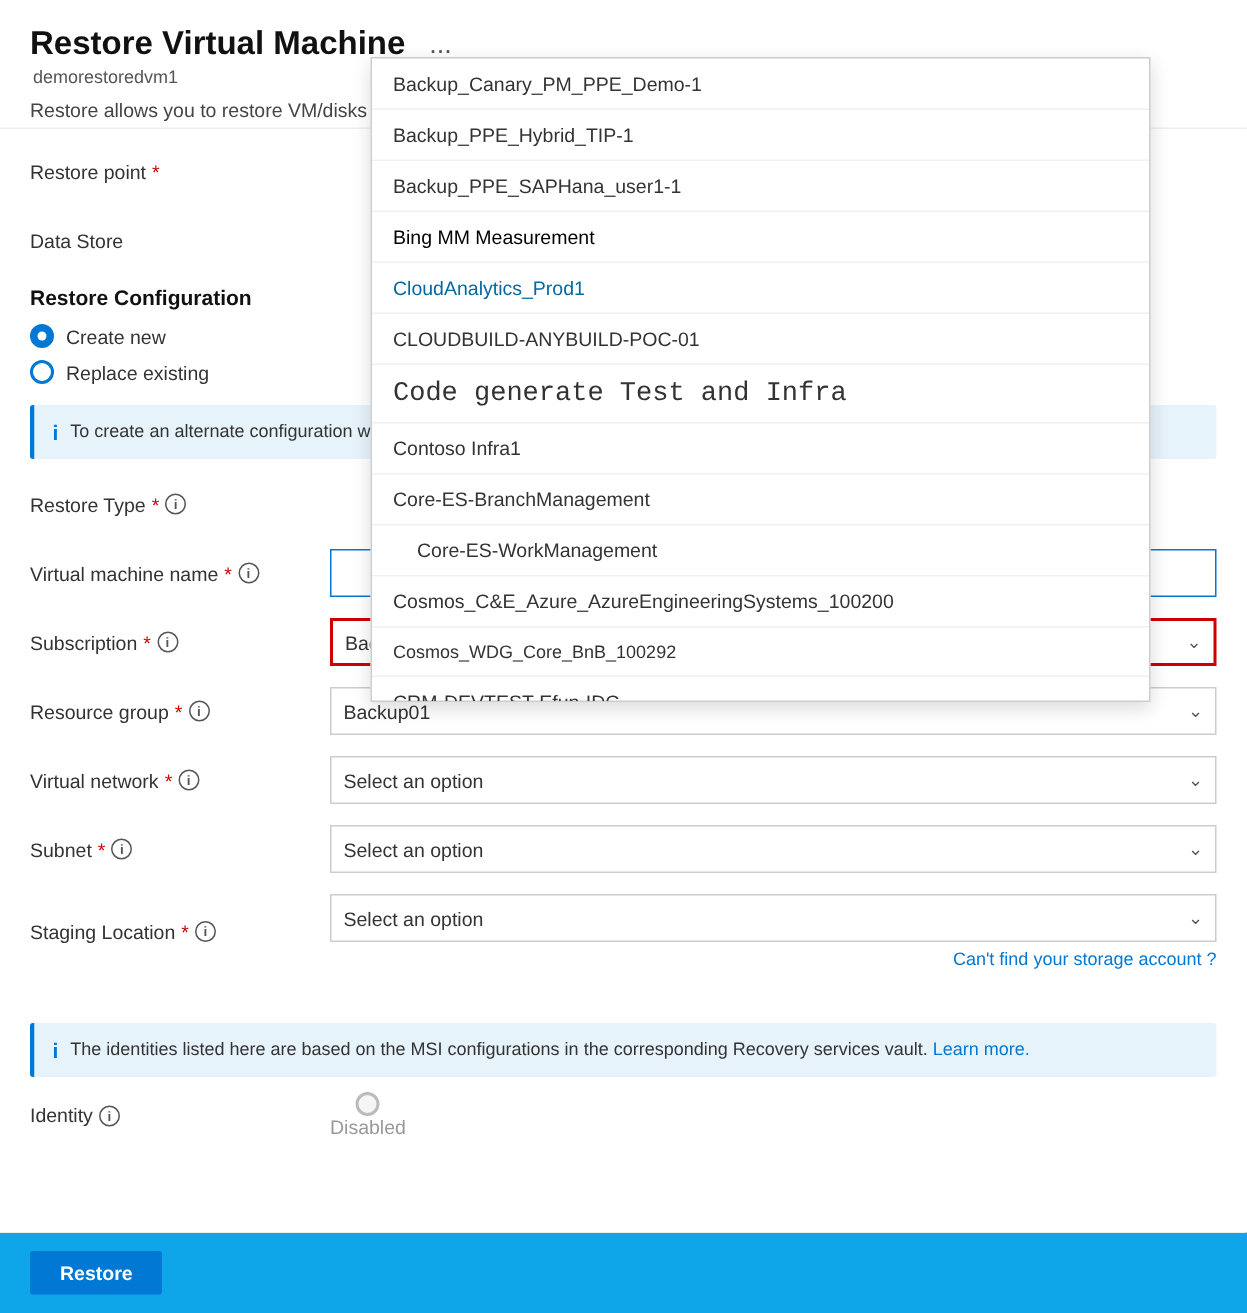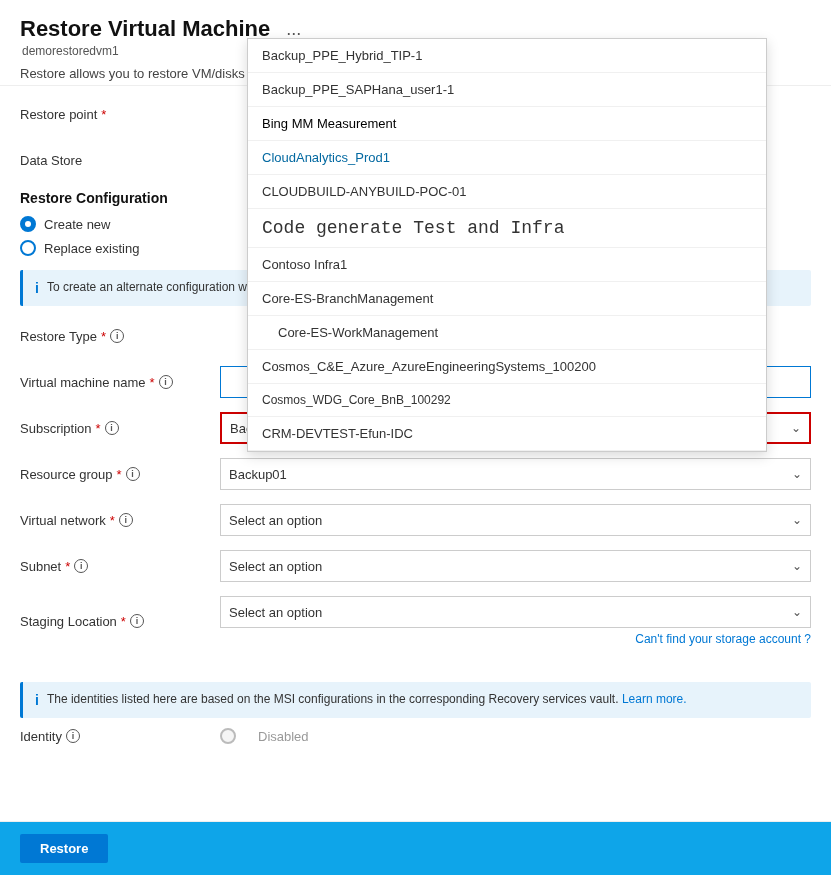--- a/index.html
+++ b/index.html
@@ -426,29 +426,30 @@
       <span>The identities listed here are based on the MSI configurations in the corresponding Recovery services vault.</span>
       <a href="#" class="learn-more-link">Learn more.</a>
     </span>
   </div>
 
   <div class="identity-row">
     <div class="identity-label">
       <span>Identity</span>
       <span class="info-icon">i</span>
     </div>
-    <div style="display:flex; align-items:center; gap:22px;">
+    <div style="display:flex; align-items:center; gap:0;flex-direction:column;">
       <div class="radio-disabled"></div>
       <span class="identity-value">Disabled</span>
     </div>
   </div>
 
   <div style="position:absolute; top:38px; left:247px; width:520px; background:#fff; border:1px solid #ccc; box-shadow:0 4px 12px rgba(0,0,0,0.15); z-index:200; max-height:430px; overflow:hidden;">
     <div style="max-height:430px; overflow-y:scroll; scrollbar-width:thin; position:relative;">
       <div id="dropdown-items-container">
+          <div style="padding: 9px 14px; font-size: 13px; color: rgb(51, 51, 51); cursor: pointer; border-bottom: 1px solid rgb(240, 240, 240);">Backup_Canary_PM_PPE_Demo-1</div>
           <div style="padding: 9px 14px; font-size: 13px; color: rgb(51, 51, 51); cursor: pointer; border-bottom: 1px solid rgb(240, 240, 240);">Backup_PPE_Hybrid_TIP-1</div>
           <div style="padding: 9px 14px; font-size: 13px; color: rgb(51, 51, 51); cursor: pointer; border-bottom: 1px solid rgb(240, 240, 240);">Backup_PPE_SAPHana_user1-1</div>
           <div style="padding: 9px 14px; font-size: 13px; color: #000000; cursor: pointer; border-bottom: 1px solid rgb(240, 240, 240);">Bing MM Measurement</div>
           <div style="padding: 9px 14px; font-size: 13px; color: #0369a1; cursor: pointer; border-bottom: 1px solid rgb(240, 240, 240);">CloudAnalytics_Prod1</div>
           <div style="padding: 9px 14px; font-size: 13px; color: rgb(51, 51, 51); cursor: pointer; border-bottom: 1px solid rgb(240, 240, 240);">CLOUDBUILD-ANYBUILD-POC-01</div>
           <div style="padding: 9px 14px; font-size: 18px; color: rgb(51, 51, 51); cursor: pointer; border-bottom: 1px solid rgb(240, 240, 240); font-family: Liberation Mono, monospace;">Code generate Test and Infra</div>
           <div style="padding: 9px 14px; font-size: 13px; color: rgb(51, 51, 51); cursor: pointer; border-bottom: 1px solid rgb(240, 240, 240);">Contoso Infra1</div>
           <div style="padding: 9px 14px; font-size: 13px; color: rgb(51, 51, 51); cursor: pointer; border-bottom: 1px solid rgb(240, 240, 240);">Core-ES-BranchManagement</div>
           <div style="padding: 9px 30px; font-size: 13px; color: rgb(51, 51, 51); cursor: pointer; border-bottom: 1px solid rgb(240, 240, 240);">Core-ES-WorkManagement</div>
           <div style="padding: 9px 14px; font-size: 13px; color: rgb(51, 51, 51); cursor: pointer; border-bottom: 1px solid rgb(240, 240, 240);">Cosmos_C&amp;E_Azure_AzureEngineeringSystems_100200</div>

